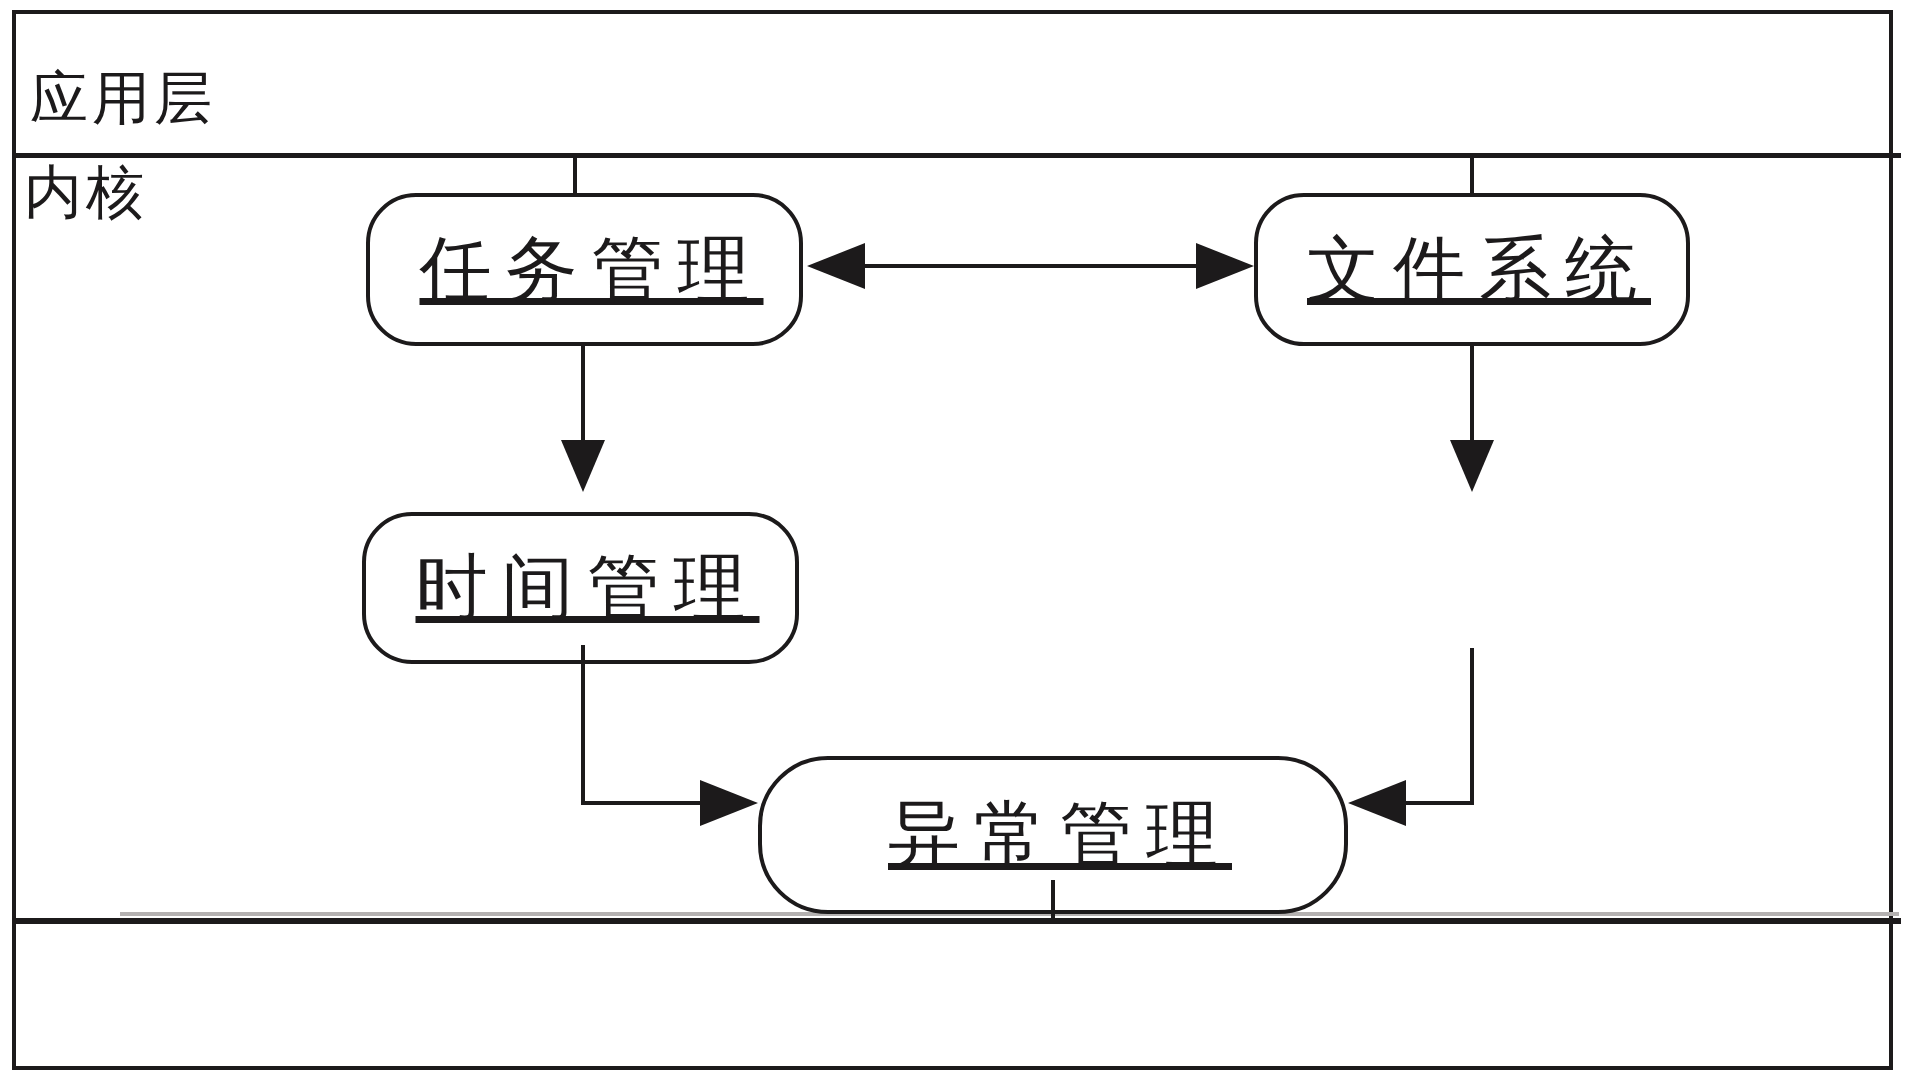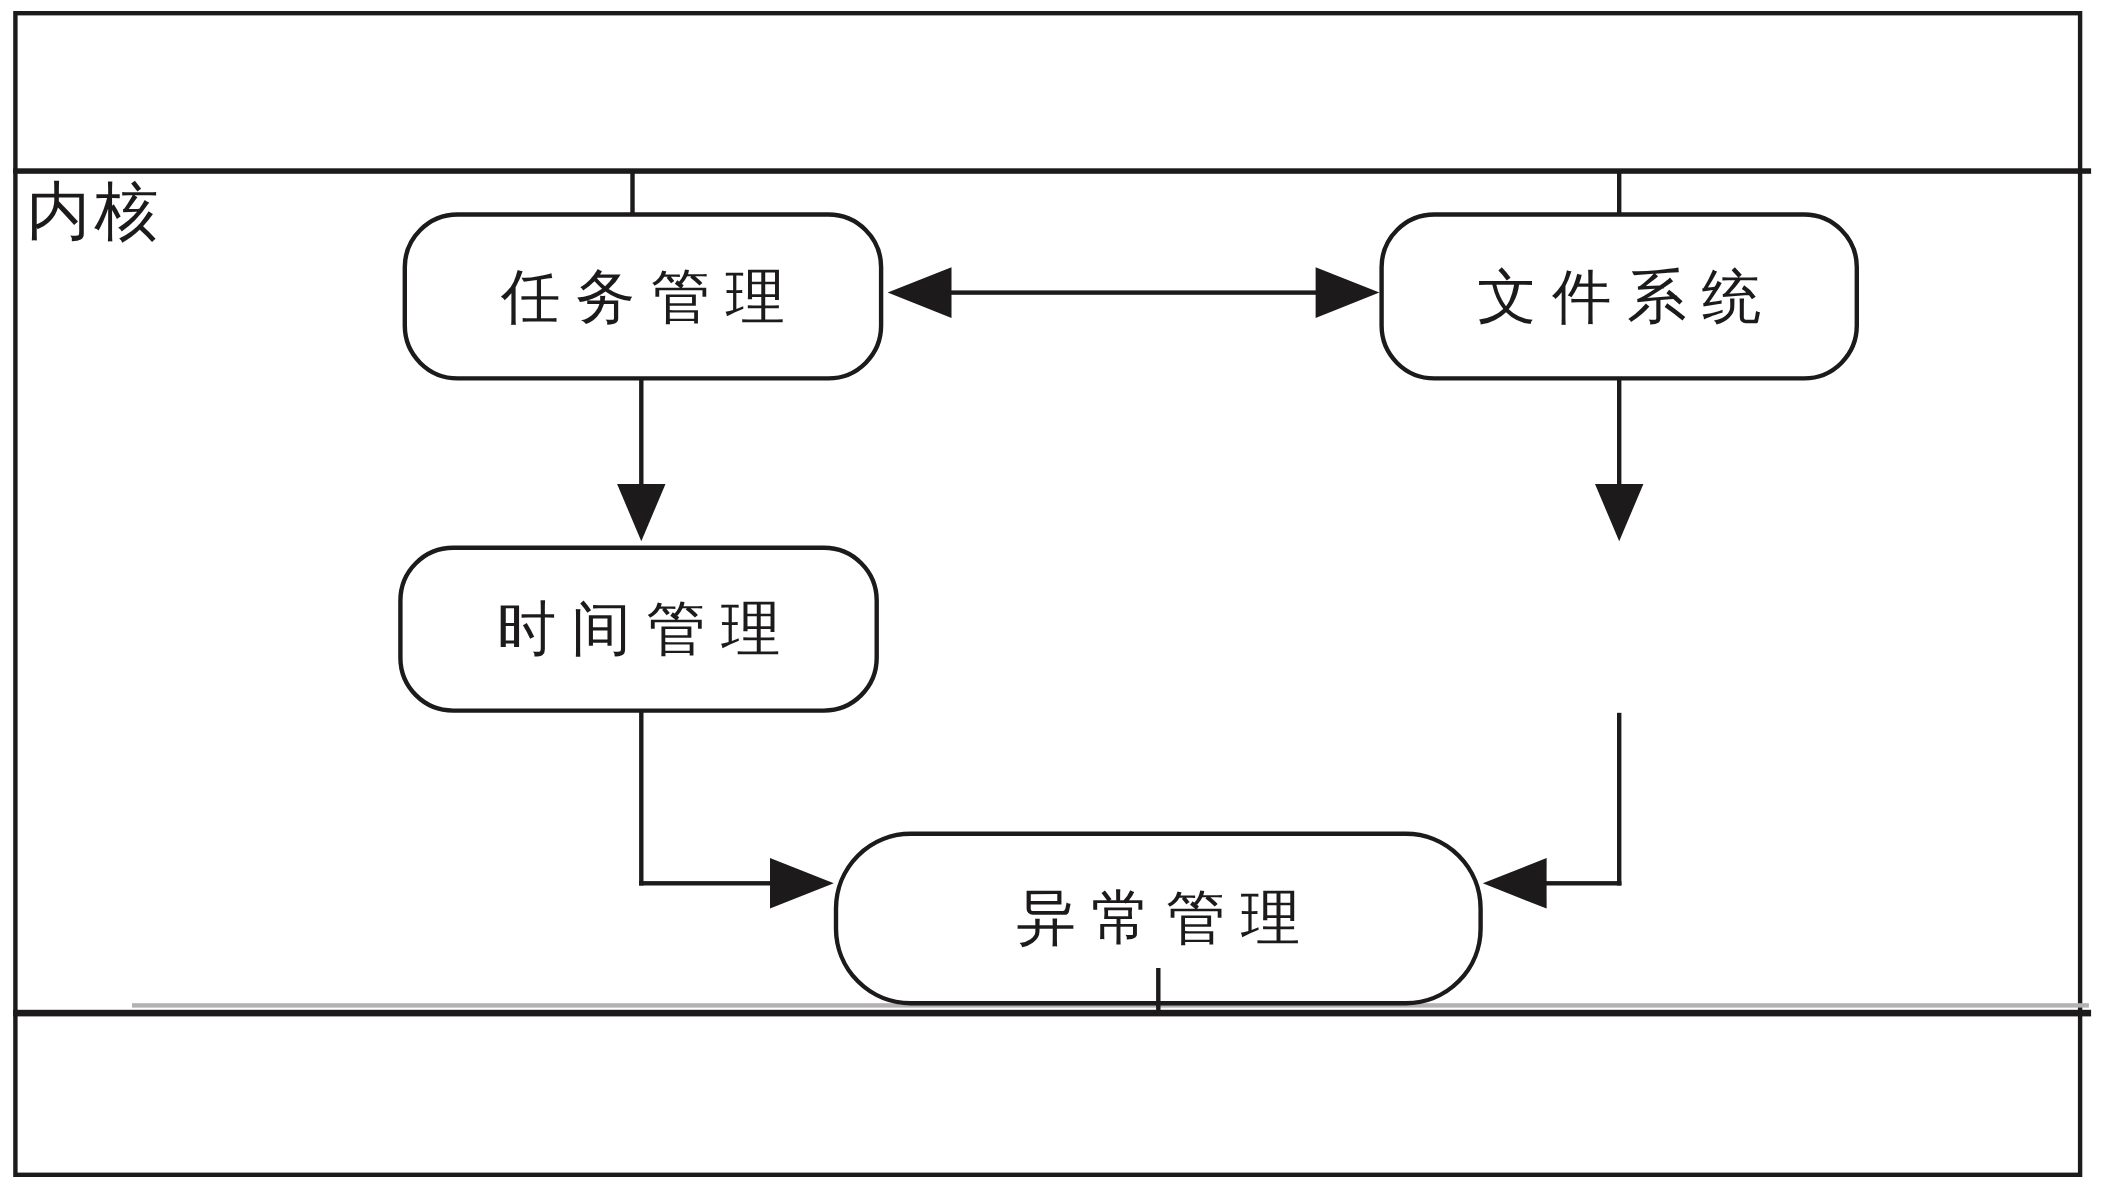--- a/index.html
+++ b/index.html
@@ -36,48 +36,51 @@
   .node{
     position:absolute;
     border:4px solid var(--ink);
     border-radius:50px;
     background:var(--bg);
     display:flex;align-items:center;justify-content:center;
     box-sizing:content-box;
   }
   .node-exception{border-radius:70px;margin-top:32px;}
   .node-label{
-    font-size:54px;line-height:1;letter-spacing:14px;padding-left:14px;white-space:nowrap;
+    font-size:72px;line-height:1;letter-spacing:14px;padding-left:14px;white-space:nowrap;text-decoration:underline;
   }
 </style>
 </head>
 <body>
 
 <div class="screen">
 
   <div class="frame"></div>
 
   <div class="ln" style="left:12px;top:153px;width:1889px;height:5px;"></div>
   <div class="shadow-ln" style="left:120px;top:912px;width:1779px;height:4px;"></div>
   <div class="ln" style="left:12px;top:918px;width:1889px;height:6px;"></div>
 
+  <div class="layer-label" style="left:30px;top:66px;">
+    <span>应用层</span>
+  </div>
   <div class="layer-label" style="left:24px;top:160px;">
     <span>内核</span>
   </div>
 
   <div class="ln" style="left:573px;top:155px;width:4px;height:41px;"></div>
   <div class="ln" style="left:1470px;top:155px;width:4px;height:41px;"></div>
 
   <div class="node" style="left:366px;top:193px;width:429px;height:145px;">
     <span class="node-label">任务管理</span>
   </div>
   <div class="node" style="left:1254px;top:193px;width:428px;height:145px;">
     <span class="node-label">文件系统</span>
   </div>
-  <div class="node" style="left:362px;top:496px;width:429px;height:144px;">
+  <div class="node" style="left:362px;top:512px;width:429px;height:144px;">
     <span class="node-label">时间管理</span>
   </div>
   <div class="node node-exception" style="left:758px;top:724px;width:582px;height:150px;">
     <span class="node-label">异常管理</span>
   </div>
 
   <div>
     <div class="tri tri-left" style="left:807px;top:243px;"></div>
     <div class="ln" style="left:858px;top:264px;width:342px;height:4px;"></div>
     <div class="tri tri-right" style="left:1196px;top:243px;"></div>

